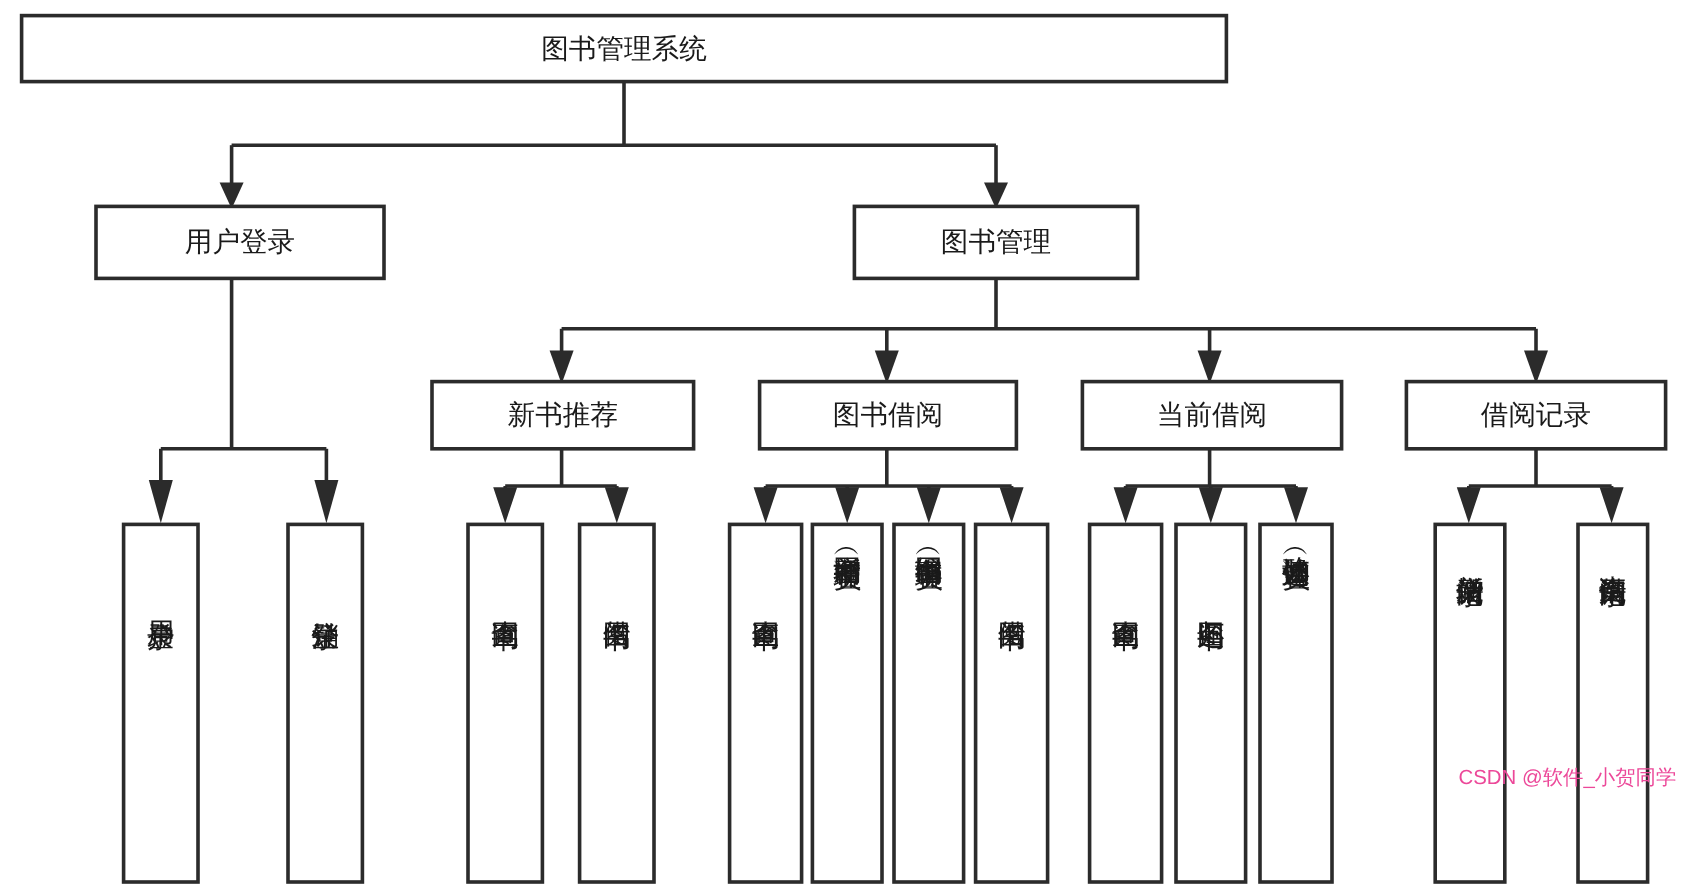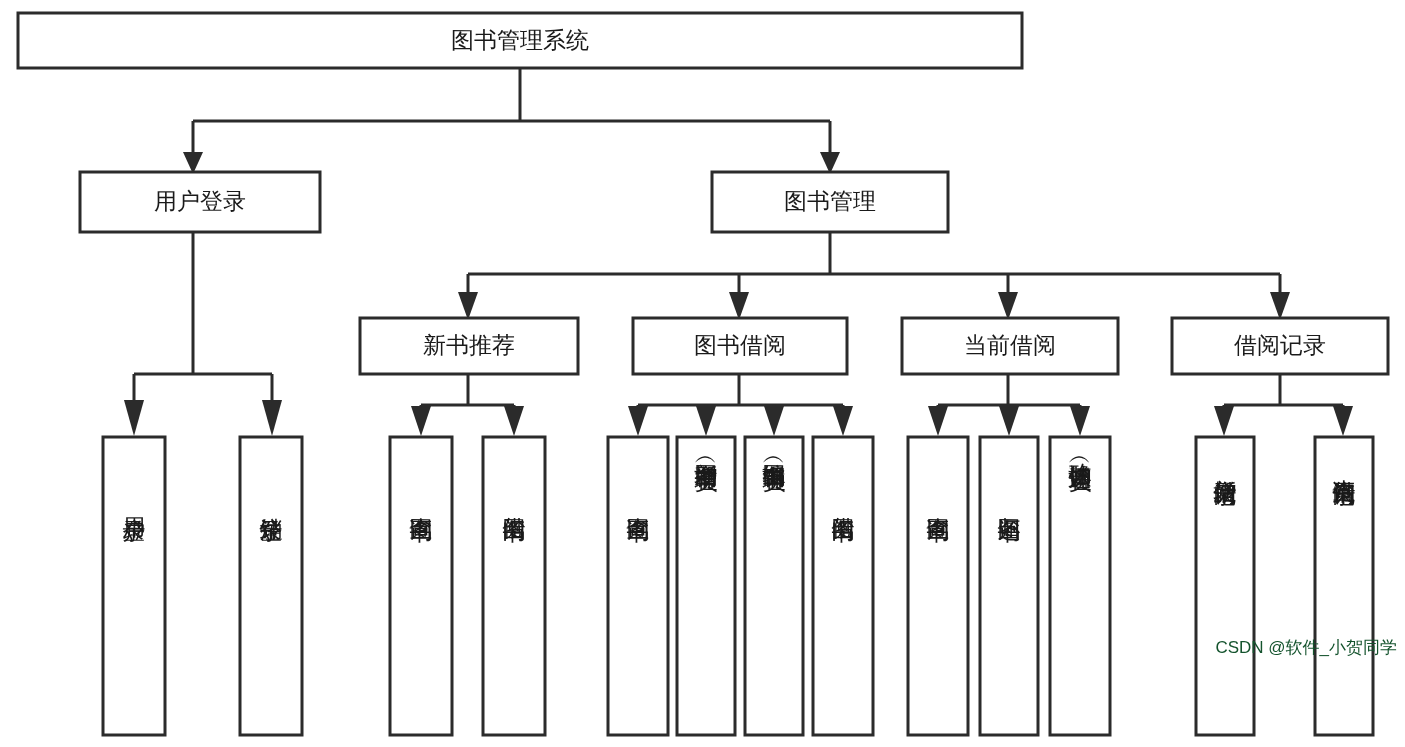--- a/index.html
+++ b/index.html
@@ -65,21 +65,21 @@
     color: #1a1a1a;
     letter-spacing: 1px;
     white-space: nowrap;
   }
   .watermark {
     position: absolute;
     right: 8px;
     bottom: 6px;
     font-family: "Liberation Sans", "DejaVu Sans", sans-serif;
     font-size: 17px;
-    color: #14532d;
+    color: #ec4899;
     white-space: nowrap;
     pointer-events: none;
   }
 </style>
 </head>
 <body>
 
 <div id="diagram-root">
 
   <svg id="flowchart" viewBox="0 0 1405 747">

